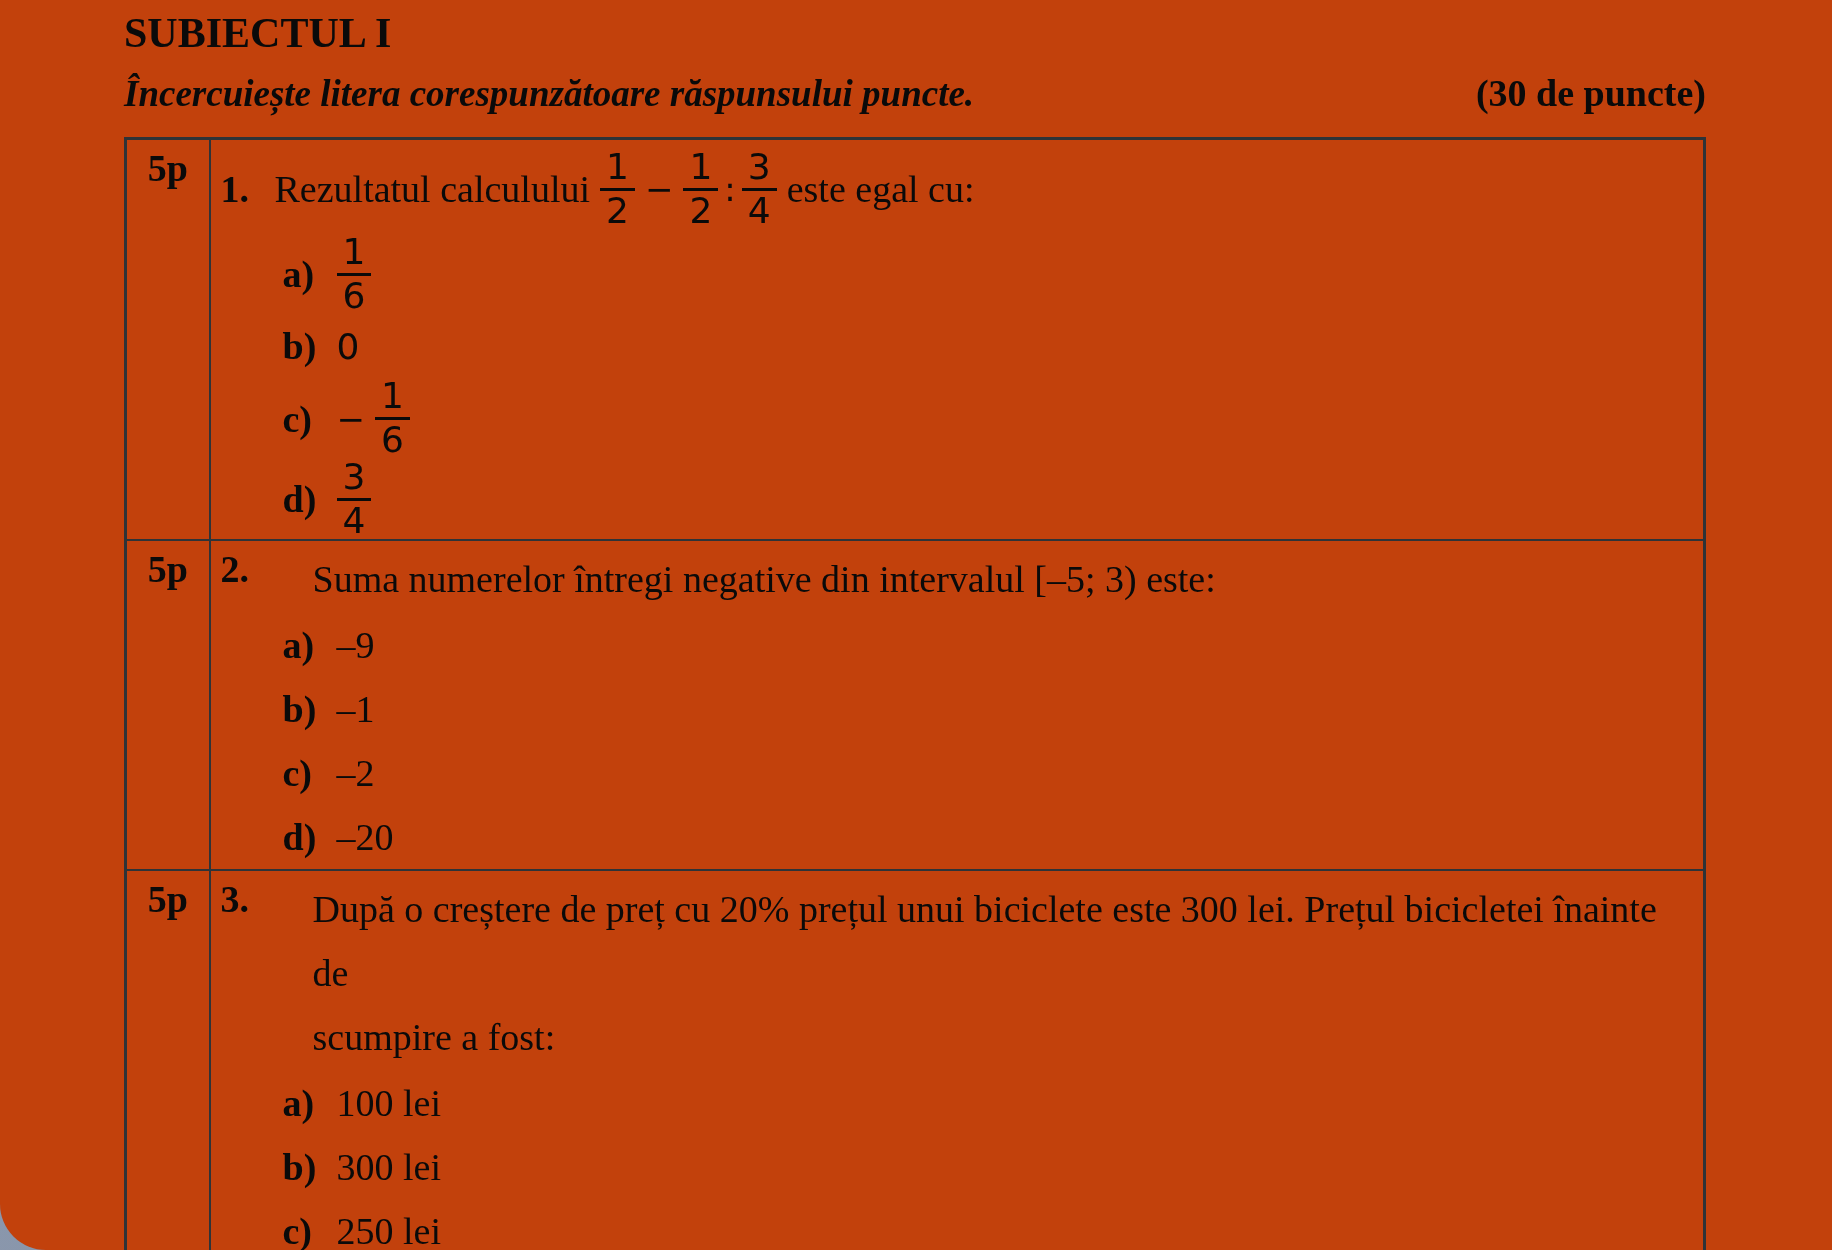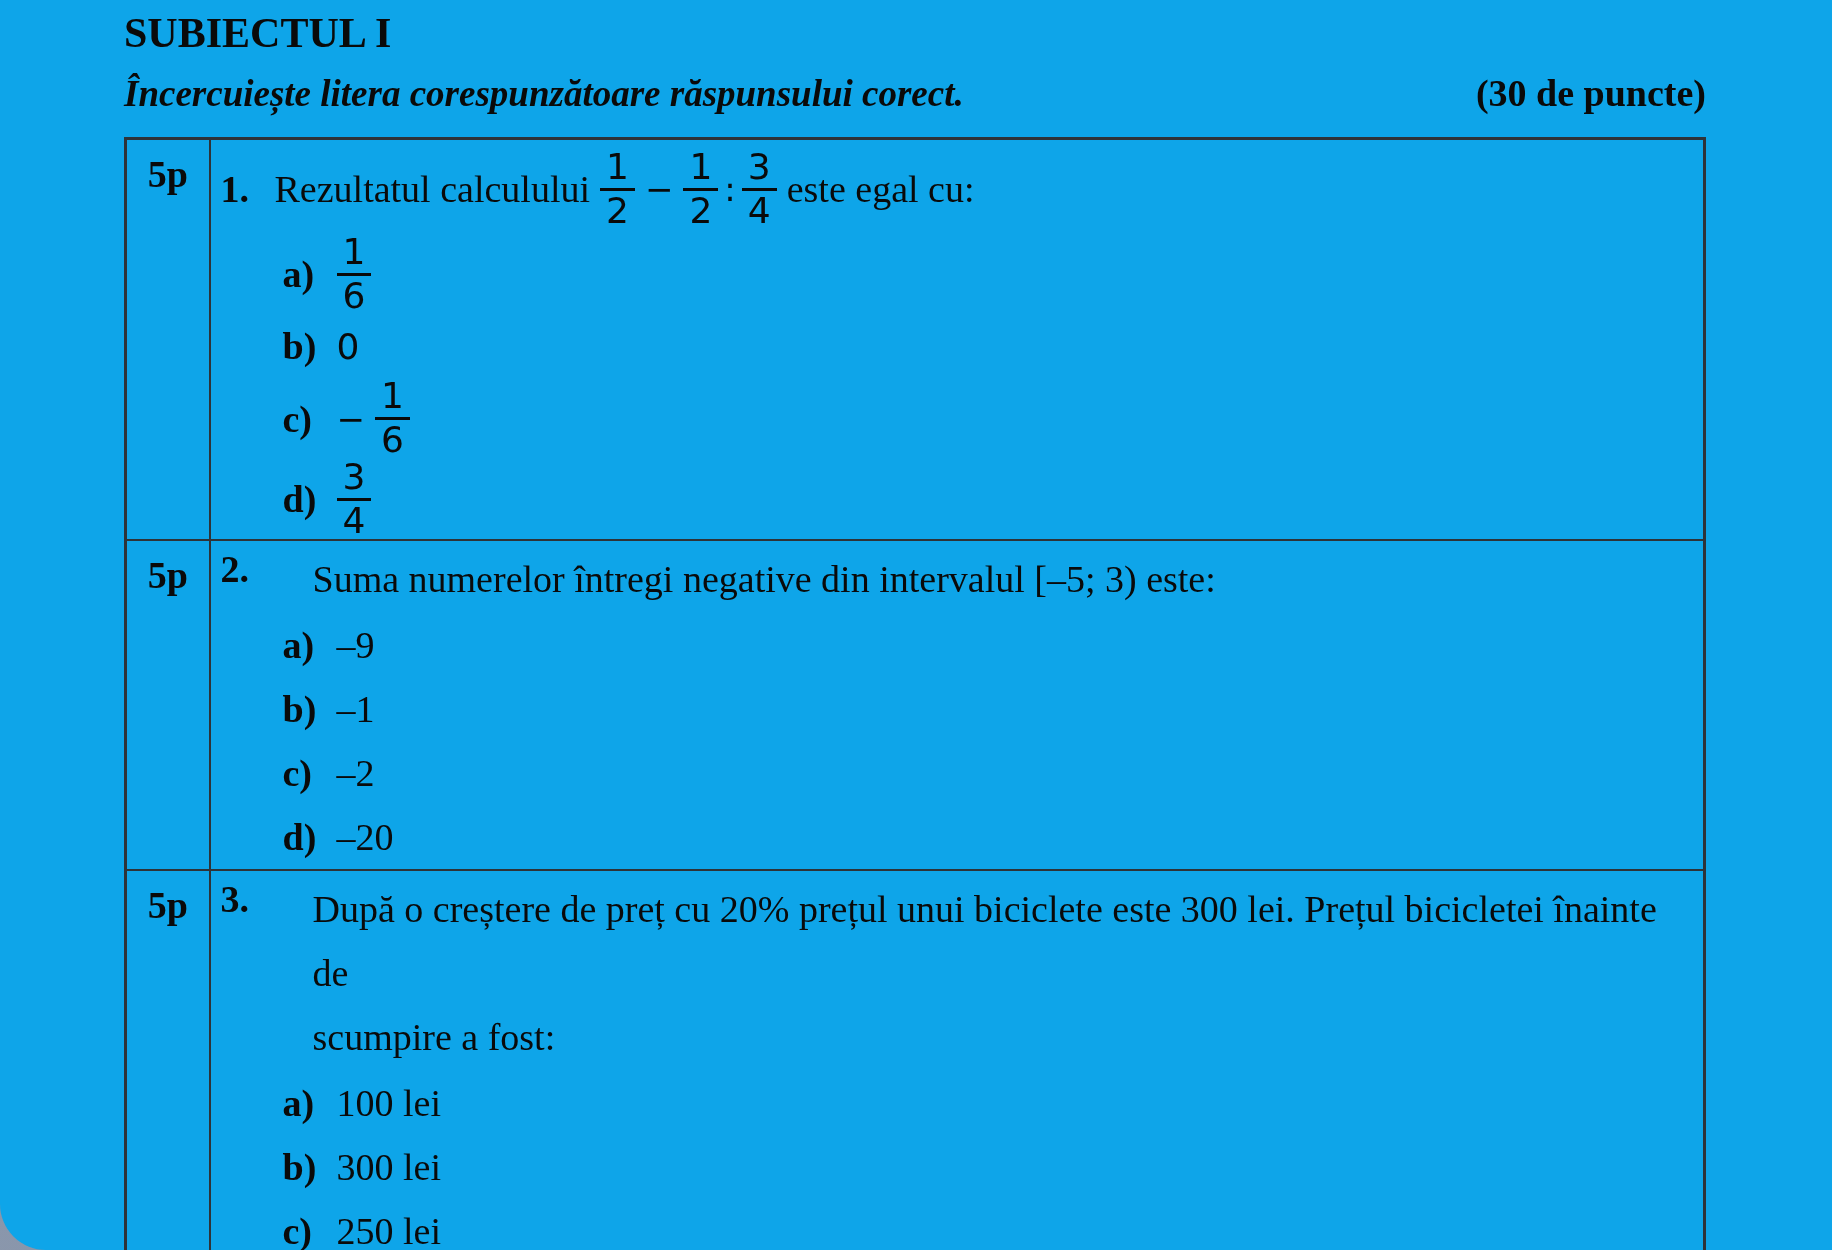--- a/index.html
+++ b/index.html
@@ -7,21 +7,21 @@
   body {
     width: 1832px; height: 1250px;
     background: linear-gradient(135deg, #97a3b6 0%, #76849c 100%);
     overflow: hidden;
     font-family: "Liberation Serif", "DejaVu Serif", serif;
     color: #0a0a0a;
     position: relative;
   }
   .sheet {
     position: absolute; inset: 0;
-    background: #0ea5e9;
+    background: #c2410c;
     border-bottom-left-radius: 46px;
     overflow: hidden;
   }
   .content { margin-left: 124px; width: 1582px; }
 
   .title {
     margin: 10px 0 0 0;
     font-size: 42px; line-height: 46px;
     font-weight: bold;
   }
@@ -37,21 +37,21 @@
     margin-top: 18px;
     width: 1582px;
     border-collapse: collapse;
     table-layout: fixed;
   }
   table.quiz, table.quiz td { border: 2px solid #2e3338; }
   table.quiz { border-width: 3px; }
   td.pts {
     width: 84px;
     vertical-align: top; text-align: center;
-    padding-top: 12px;
+    padding-top: 6px;
     font-weight: bold; font-size: 38px;
   }
   td.q { vertical-align: top; padding: 6px 18px 0 10px; }
 
   .row-q1 { height: 401px; }
   .row-q2 { height: 325px; }
   .row-q3 { height: 382px; }
 
   .q-line { display: flex; align-items: flex-start; font-size: 38px; }
   .q-line.with-math { align-items: center; min-height: 86px; }
@@ -87,21 +87,21 @@
 </style>
 </head>
 <body>
 
 <div class="sheet">
   <div class="content">
 
     <h1 class="title">SUBIECTUL I</h1>
 
     <div class="instruction-row">
-      <span class="instruction">Încercuiește litera corespunzătoare răspunsului corect.</span>
+      <span class="instruction">Încercuiește litera corespunzătoare răspunsului puncte.</span>
       <span class="points-total">(30 de puncte)</span>
     </div>
 
     <table class="quiz">
       <colgroup>
           <col style="width:84px">
           <col>
         </colgroup>
 
       <tbody>

